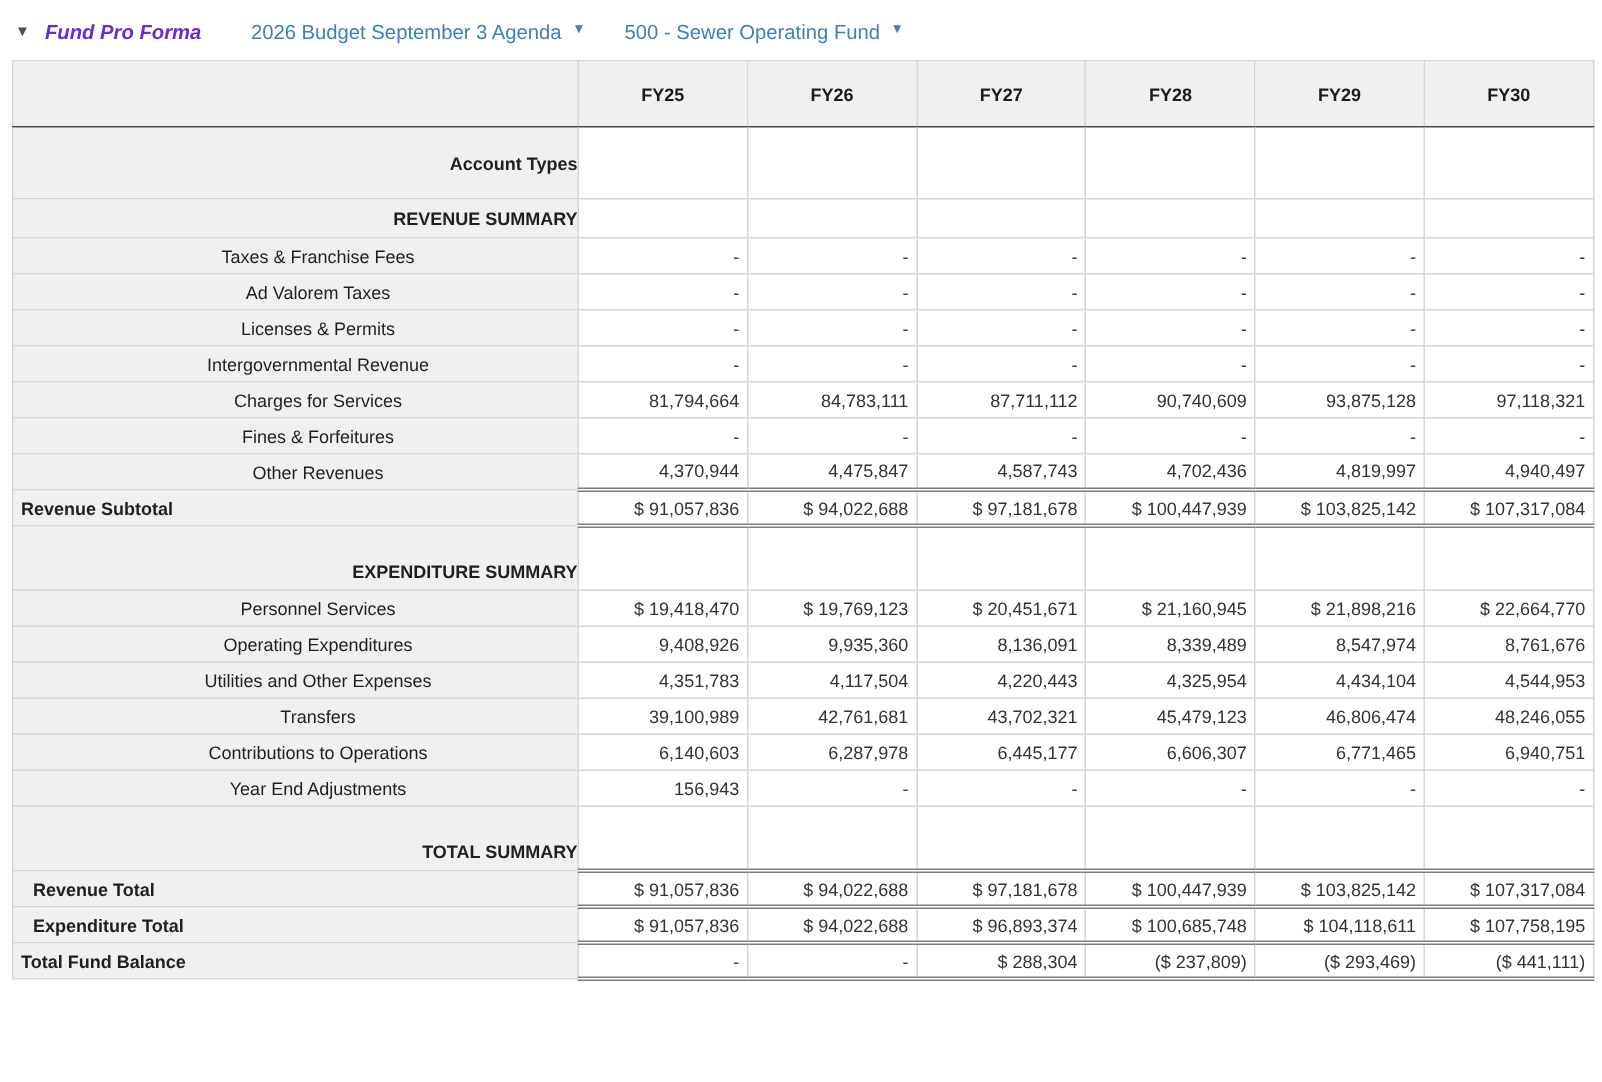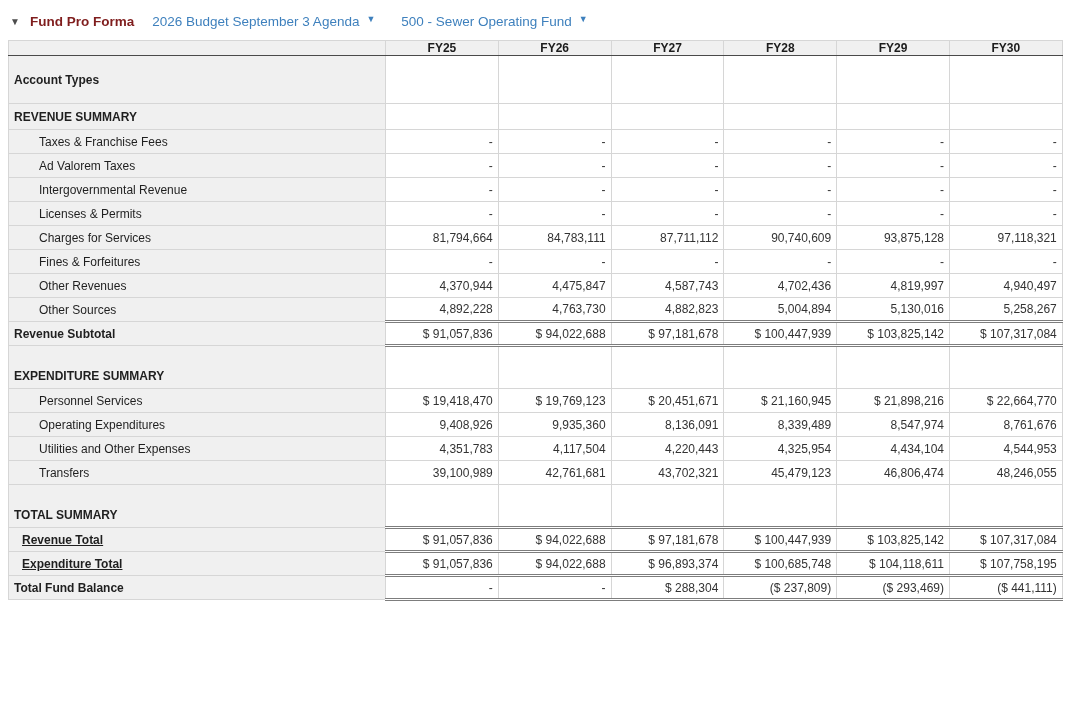--- a/index.html
+++ b/index.html
@@ -19,23 +19,24 @@
   .collapse-arrow {
     font-size: 10px;
     color: #4d4d4d;
     cursor: pointer;
     width: 20px;
     flex: 0 0 auto;
   }
   .report-title {
     font-weight: bold;
     font-size: 13.5px;
-    color: #7f1d1d;
-    margin-right: 18px;
+    color: #6d28d9;
+    margin-right: 33px;
     white-space: nowrap;
+    font-style: italic;
   }
   .dropdown {
     color: #3e80bd;
     font-size: 13.5px;
     cursor: pointer;
     margin-right: 26px;
     white-space: nowrap;
     display: inline-flex;
     align-items: flex-start;
   }
@@ -55,51 +56,51 @@
   col.label-col { width: 377px; }
   col.data-col  { width: 112.8px; }
 
   th, td {
     border: 1px solid #d6d6d6;
     overflow: hidden;
     white-space: nowrap;
   }
   th.col-head, th.label-head {
     background: #f0f0f0;
-    height: 15px;
+    height: 44px;
     font-weight: bold;
     font-size: 12px;
     text-align: center;
     border-bottom: 1px solid #4a4a4a;
     color: #1c1c1c;
   }
   td.label {
     background: #f0f0f0;
     padding-left: 5px;
     color: #1f1f1f;
   }
   td.val {
     background: #ffffff;
     text-align: right;
     padding-right: 5px;
     color: #333333;
   }
   tr.row-detail td { height: 24px; }
-  tr.row-detail td.label { padding-left: 30px; }
-
-  tr.row-section td { height: 26px; }
+  tr.row-detail td.label { padding-left: 30px; text-align: center; }
+
+  tr.row-section td { height: 26px; text-align: right; }
   tr.row-section td.label { font-weight: bold; }
   tr.row-tall td { height: 48px; vertical-align: middle; }
   tr.row-gap td { height: 43px; vertical-align: bottom; padding-bottom: 5px; margin-left: 32px; }
 
   tr.row-subtotal td, tr.row-total td, tr.row-grandtotal td { height: 24px; }
   tr.row-subtotal td.label,
   tr.row-total td.label,
   tr.row-grandtotal td.label { font-weight: bold; }
-  tr.row-total td.label { padding-left: 13px; text-decoration: underline; }
+  tr.row-total td.label { padding-left: 13px; }
 
   tr.row-subtotal td.val,
   tr.row-total td.val,
   tr.row-grandtotal td.val {
     border-top: 3px double #7d7d7d;
     border-bottom: 3px double #7d7d7d;
     font-weight: normal;
   }
 </style>
 </head>
@@ -170,30 +171,30 @@
       <tr class="row-detail">
         <td class="label">Ad Valorem Taxes</td>
         <td class="val">-</td>
         <td class="val">-</td>
         <td class="val">-</td>
         <td class="val">-</td>
         <td class="val">-</td>
         <td class="val">-</td>
       </tr>
       <tr class="row-detail">
+        <td class="label">Licenses &amp; Permits</td>
+        <td class="val">-</td>
+        <td class="val">-</td>
+        <td class="val">-</td>
+        <td class="val">-</td>
+        <td class="val">-</td>
+        <td class="val">-</td>
+      </tr>
+      <tr class="row-detail">
         <td class="label">Intergovernmental Revenue</td>
-        <td class="val">-</td>
-        <td class="val">-</td>
-        <td class="val">-</td>
-        <td class="val">-</td>
-        <td class="val">-</td>
-        <td class="val">-</td>
-      </tr>
-      <tr class="row-detail">
-        <td class="label">Licenses &amp; Permits</td>
         <td class="val">-</td>
         <td class="val">-</td>
         <td class="val">-</td>
         <td class="val">-</td>
         <td class="val">-</td>
         <td class="val">-</td>
       </tr>
       <tr class="row-detail">
         <td class="label">Charges for Services</td>
         <td class="val">81,794,664</td>
@@ -213,29 +214,20 @@
         <td class="val">-</td>
       </tr>
       <tr class="row-detail">
         <td class="label">Other Revenues</td>
         <td class="val">4,370,944</td>
         <td class="val">4,475,847</td>
         <td class="val">4,587,743</td>
         <td class="val">4,702,436</td>
         <td class="val">4,819,997</td>
         <td class="val">4,940,497</td>
-      </tr>
-      <tr class="row-detail">
-        <td class="label">Other Sources</td>
-        <td class="val">4,892,228</td>
-        <td class="val">4,763,730</td>
-        <td class="val">4,882,823</td>
-        <td class="val">5,004,894</td>
-        <td class="val">5,130,016</td>
-        <td class="val">5,258,267</td>
       </tr>
       <tr class="row-subtotal">
         <td class="label">Revenue Subtotal</td>
         <td class="val">$ 91,057,836</td>
         <td class="val">$ 94,022,688</td>
         <td class="val">$ 97,181,678</td>
         <td class="val">$ 100,447,939</td>
         <td class="val">$ 103,825,142</td>
         <td class="val">$ 107,317,084</td>
       </tr>
@@ -277,20 +269,38 @@
       </tr>
       <tr class="row-detail">
         <td class="label">Transfers</td>
         <td class="val">39,100,989</td>
         <td class="val">42,761,681</td>
         <td class="val">43,702,321</td>
         <td class="val">45,479,123</td>
         <td class="val">46,806,474</td>
         <td class="val">48,246,055</td>
       </tr>
+      <tr class="row-detail">
+        <td class="label">Contributions to Operations</td>
+        <td class="val">6,140,603</td>
+        <td class="val">6,287,978</td>
+        <td class="val">6,445,177</td>
+        <td class="val">6,606,307</td>
+        <td class="val">6,771,465</td>
+        <td class="val">6,940,751</td>
+      </tr>
+      <tr class="row-detail">
+        <td class="label">Year End Adjustments</td>
+        <td class="val">156,943</td>
+        <td class="val">-</td>
+        <td class="val">-</td>
+        <td class="val">-</td>
+        <td class="val">-</td>
+        <td class="val">-</td>
+      </tr>
       <tr class="row-section row-gap">
         <td class="label">TOTAL SUMMARY</td>
         <td class="val"></td>
         <td class="val"></td>
         <td class="val"></td>
         <td class="val"></td>
         <td class="val"></td>
         <td class="val"></td>
       </tr>
       <tr class="row-total">

